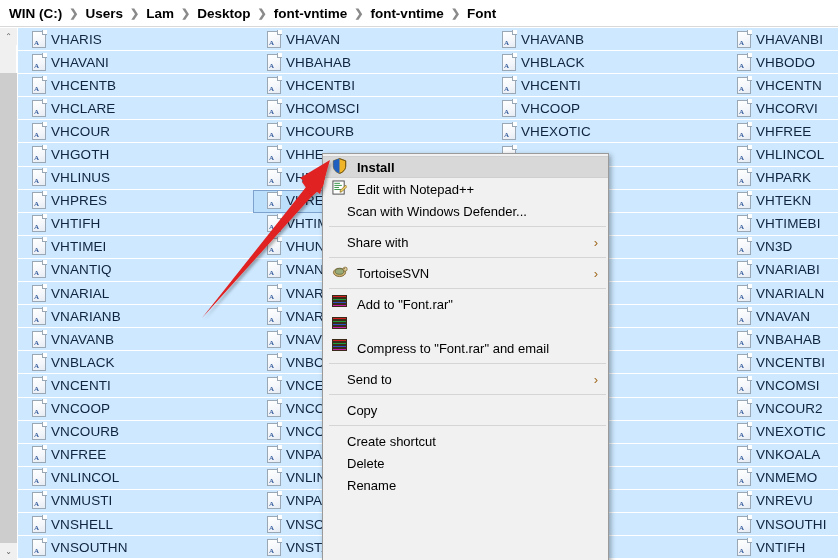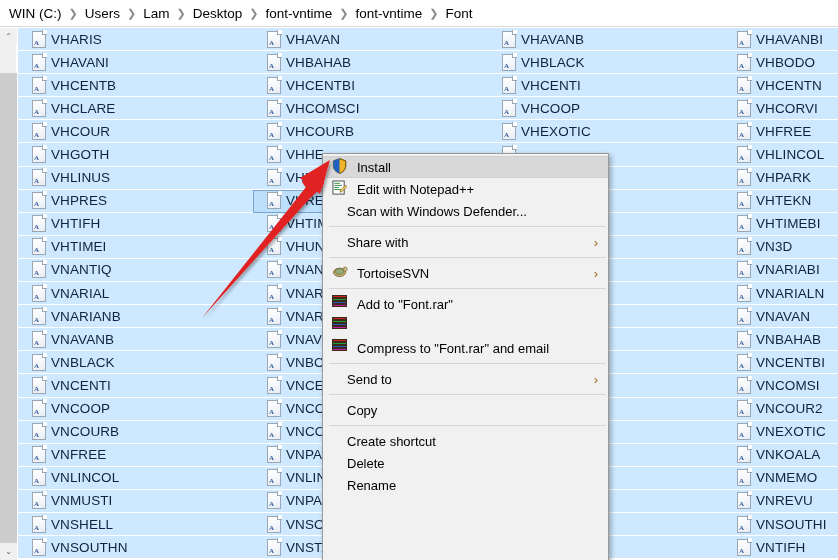--- a/index.html
+++ b/index.html
@@ -20,20 +20,21 @@
   
   #breadcrumb-bar {
     position: absolute;
     left: 0; top: 0;
     width: 838px; height: 27px;
     background: #ffffff;
     border-bottom: 1px solid #d9d9d9;
     display: flex;
     align-items: center;
     padding-left: 6px;
+    font-weight: bold;
   }
   .crumb {
     font-size: 13.5px;
     color: #000000;
     white-space: nowrap;
     padding: 1px 3px;
     cursor: default;
   }
   .crumb-sep {
     color: #8a8a8a;
@@ -165,21 +166,21 @@
     color: #000000;
     white-space: nowrap;
     cursor: default;
   }
   .menu-item.highlight {
     background: #d8d8d8;
     border-top: 1px solid #cfcfcf;
     border-bottom: 1px solid #cfcfcf;
   }
   .menu-item .mi-label { margin-left: 6px; }
-  .menu-item.bold .mi-label { font-weight: normal; }
+  .menu-item.bold .mi-label { font-weight: bold; }
   .mi-icon {
     width: 19px; height: 18px;
     flex: 0 0 auto;
     position: relative;
     margin-left: 5px;
   }
   .mi-textonly { padding-left: 18px; }
   .mi-arrow {
     position: absolute;
     right: 10px;

